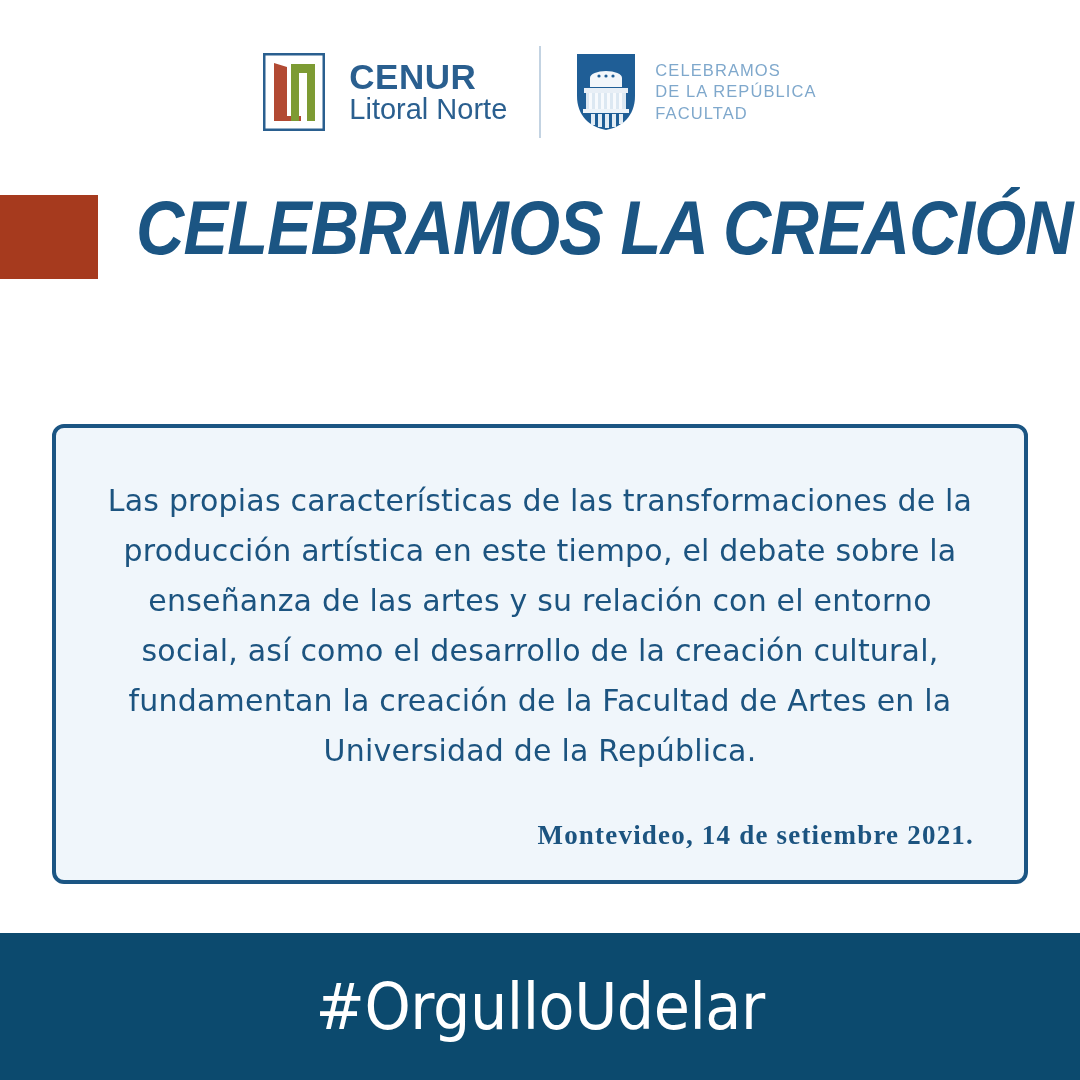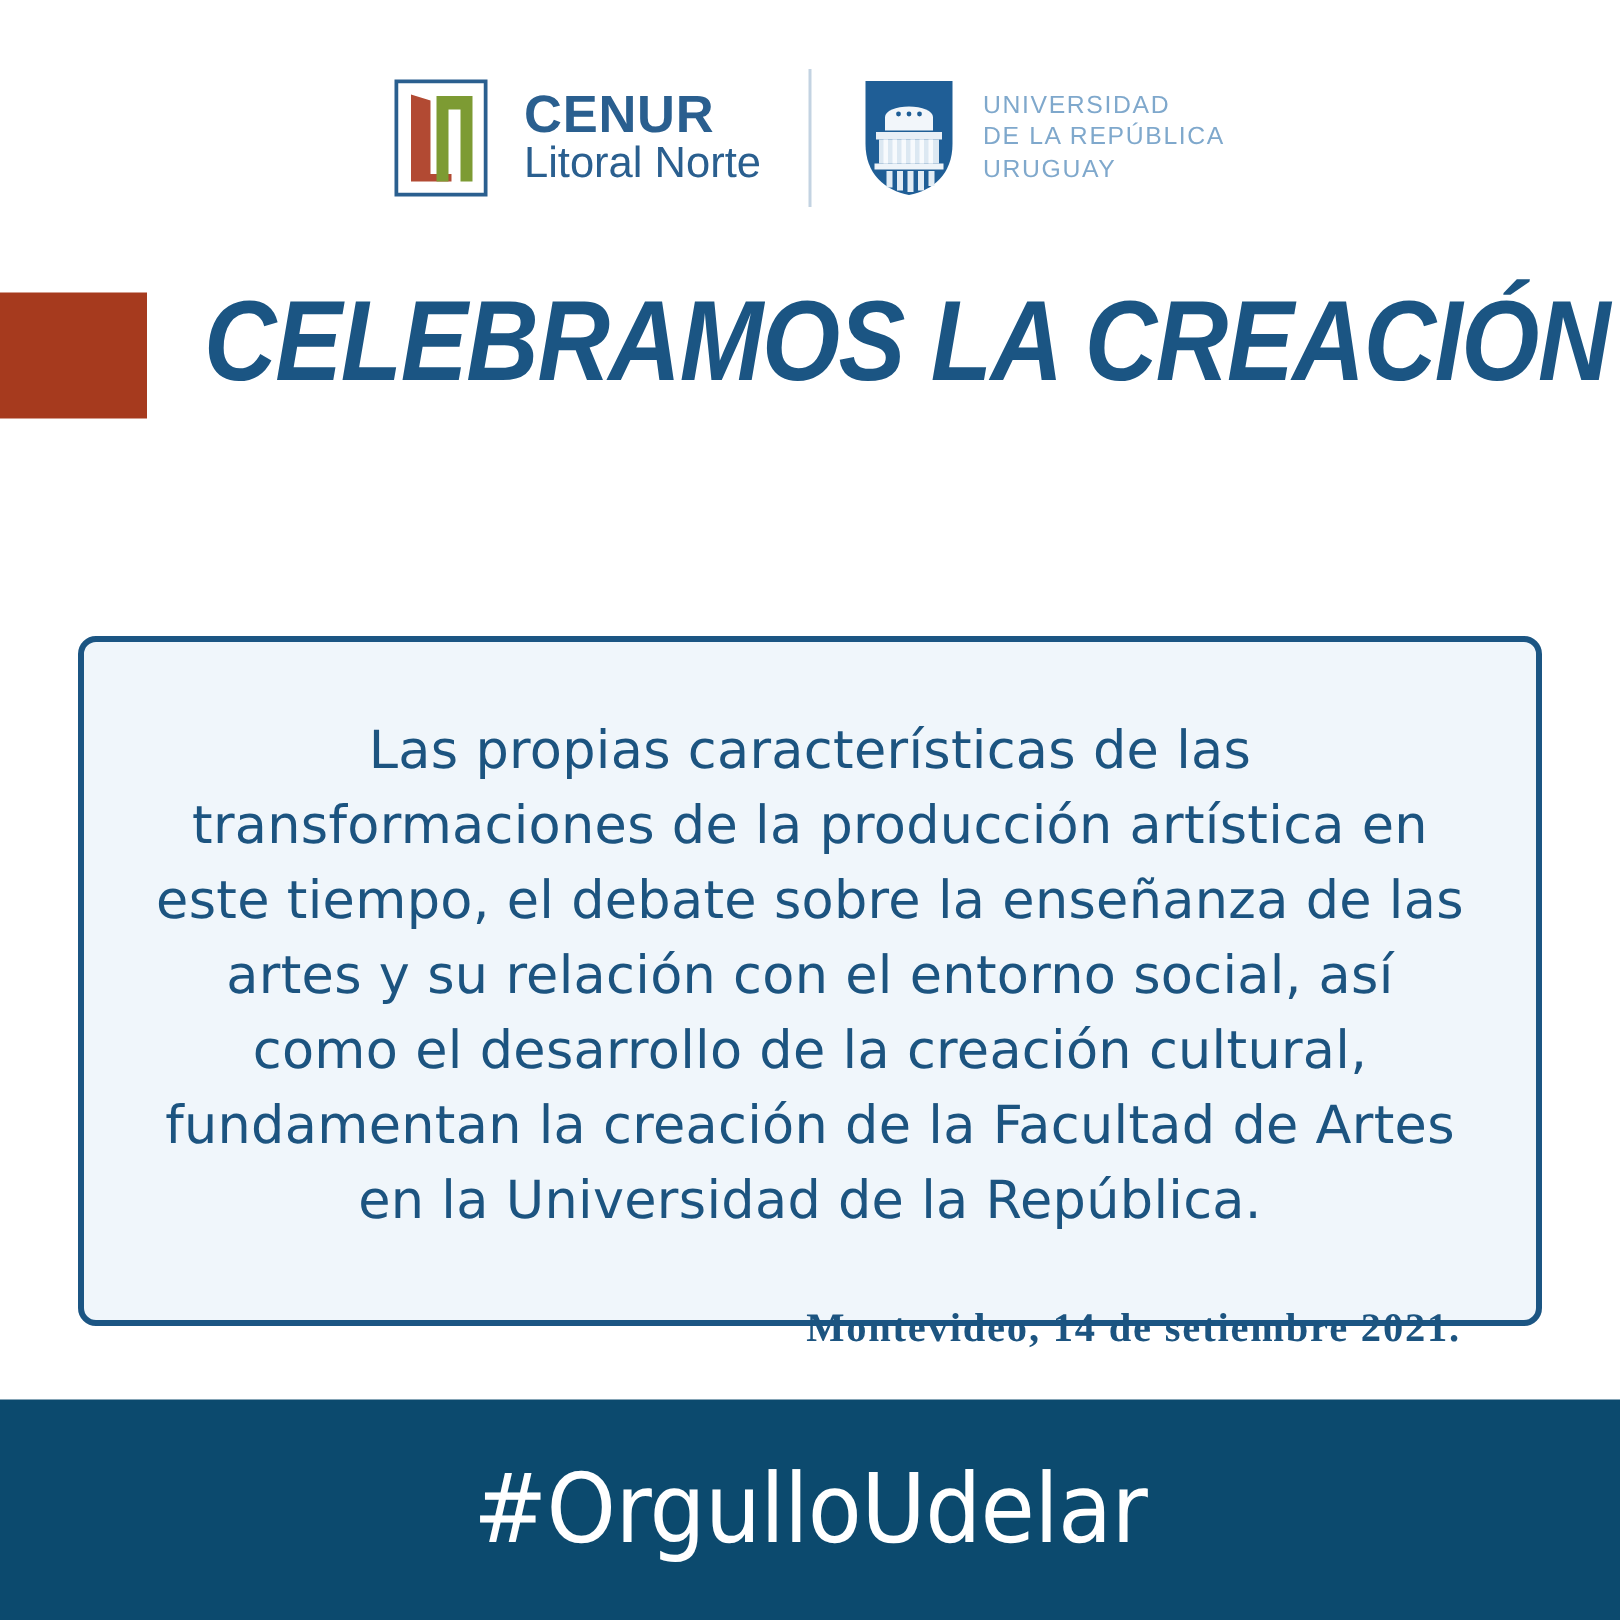--- a/index.html
+++ b/index.html
@@ -171,21 +171,21 @@
     width: 976px;
     height: 460px;
     box-sizing: border-box;
     background: #F0F6FB;
     border: 4px solid #1B5583;
     border-radius: 12px;
     padding: 48px 44px 28px 44px;
   }
   .body-text {
     font-family: "DejaVu Sans", sans-serif;
-    font-size: 35px;
+    font-size: 30px;
     line-height: 50px;
     color: #1C5480;
     text-align: center;
     letter-spacing: 0.2px;
     font-weight: normal;
   }
   .date-line {
     font-family: Liberation Serif, serif;
     font-size: 27px;
     font-weight: bold;
@@ -259,23 +259,23 @@
           <rect x="44" y="41" width="3" height="16" fill="#F7FAFD"></rect>
           <rect x="8" y="57" width="46" height="4" fill="#EEF4F9"></rect>
           <rect x="16" y="62" width="4" height="11" fill="#E3EDF5"></rect>
           <rect x="23" y="62" width="4" height="13" fill="#E3EDF5"></rect>
           <rect x="30" y="62" width="4" height="14" fill="#E3EDF5"></rect>
           <rect x="37" y="62" width="4" height="13" fill="#E3EDF5"></rect>
           <rect x="44" y="62" width="4" height="10" fill="#E3EDF5"></rect>
         </svg>
       </div>
       <div class="udelar-text">
-        <span>UNIVERSIDAD</span>
+        <span>CELEBRAMOS</span>
         <span>DE LA REPÚBLICA</span>
-        <span>URUGUAY</span>
+        <span>FACULTAD</span>
       </div>
     </div>
 
   </div>
 </div>
 
 <div class="title-block">
   <div class="red-square"></div>
   <div class="title-line1">CELEBRAMOS LA CREACIÓN</div>
 </div>

